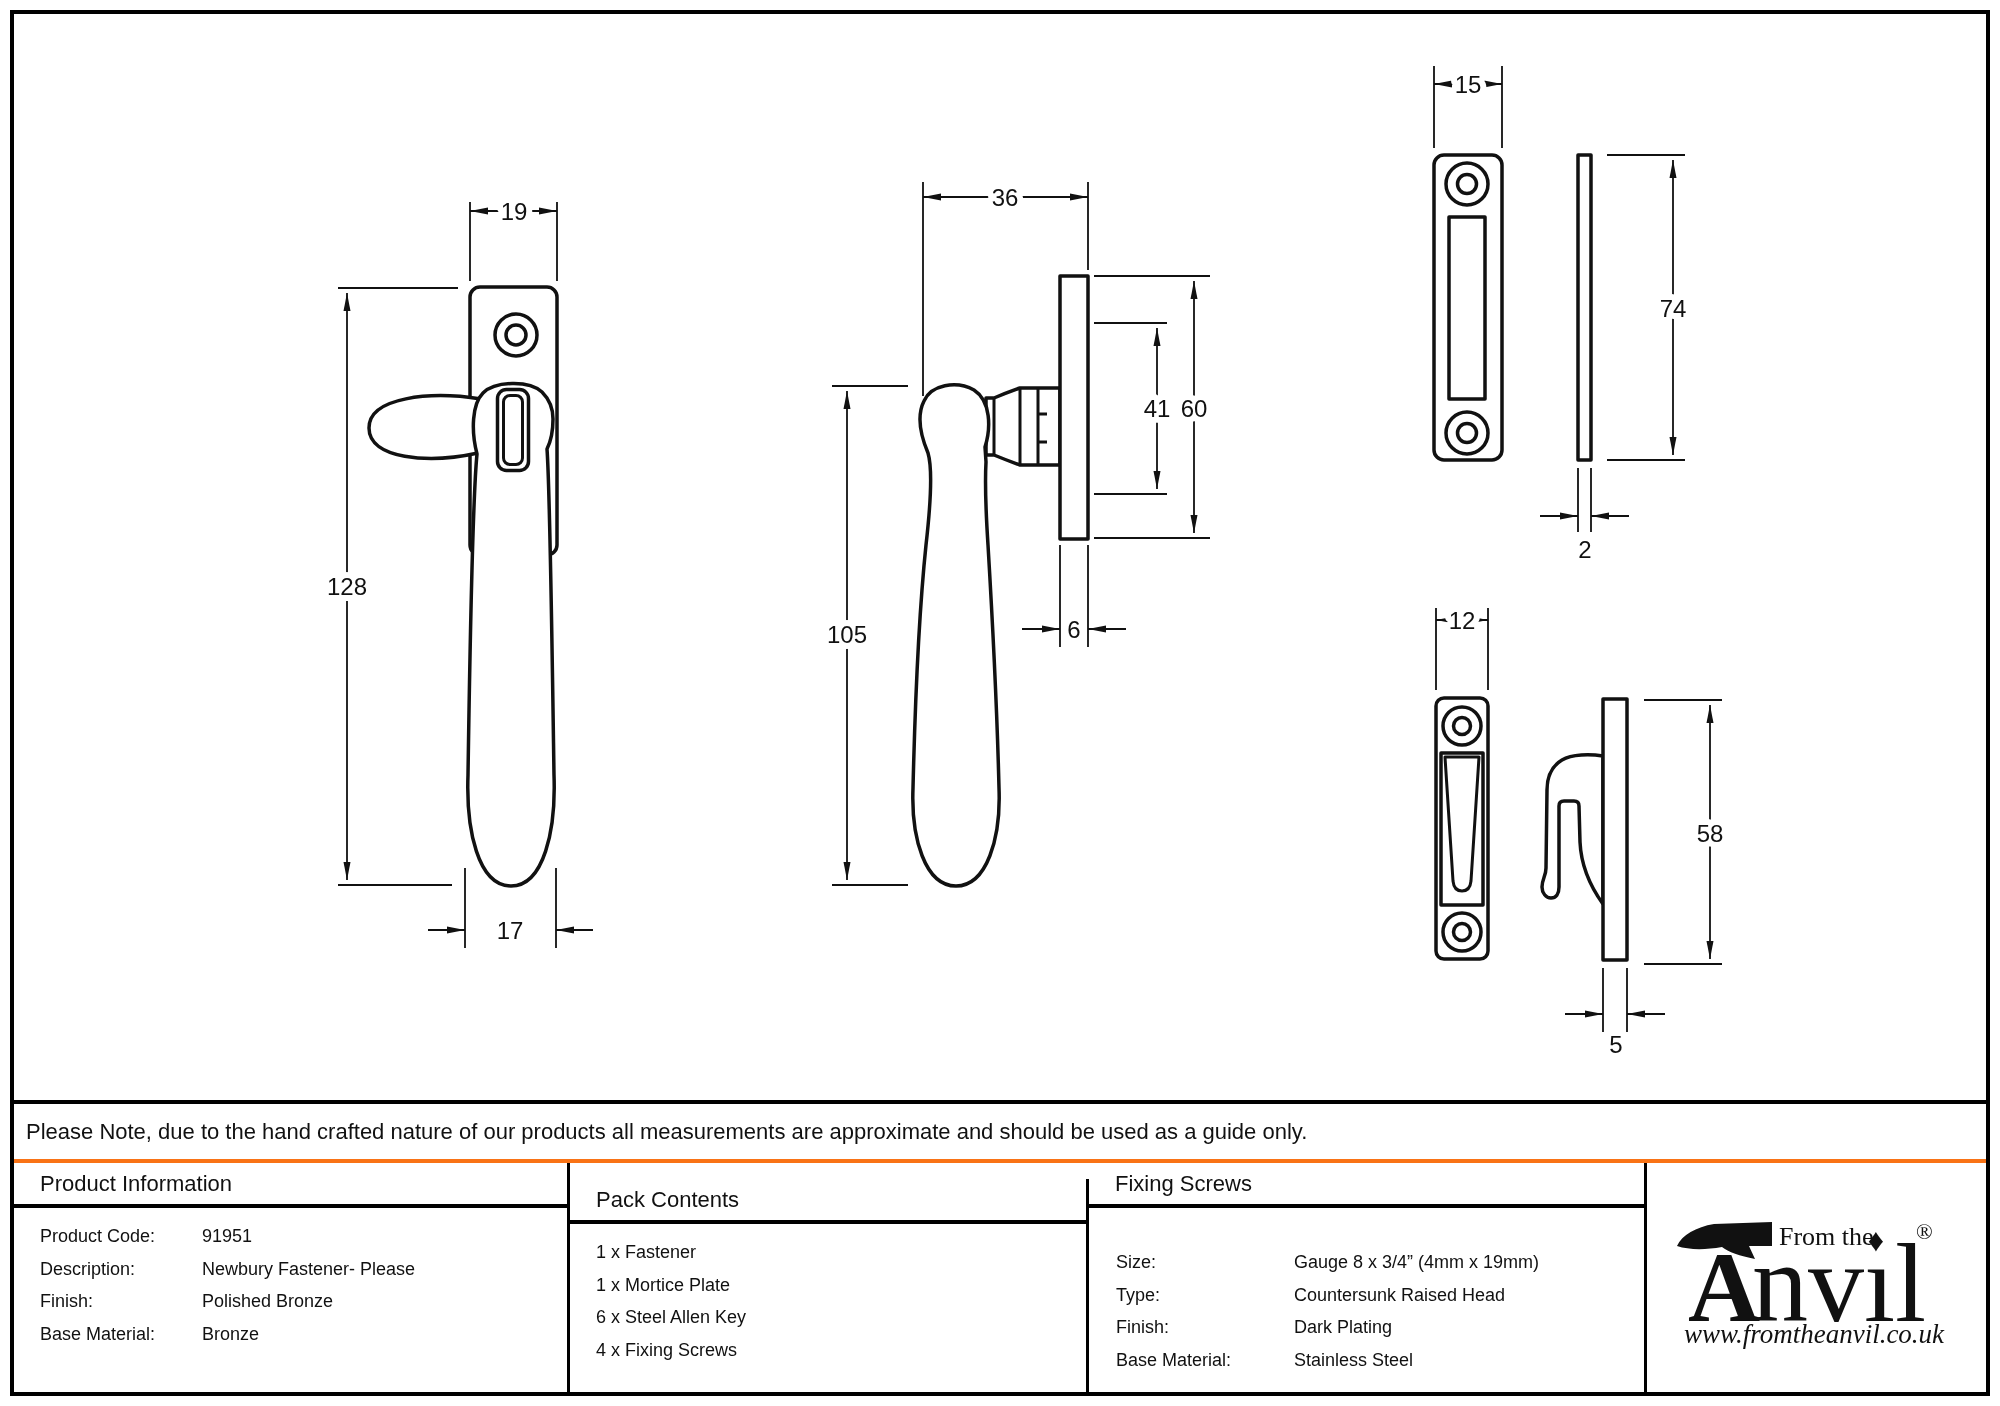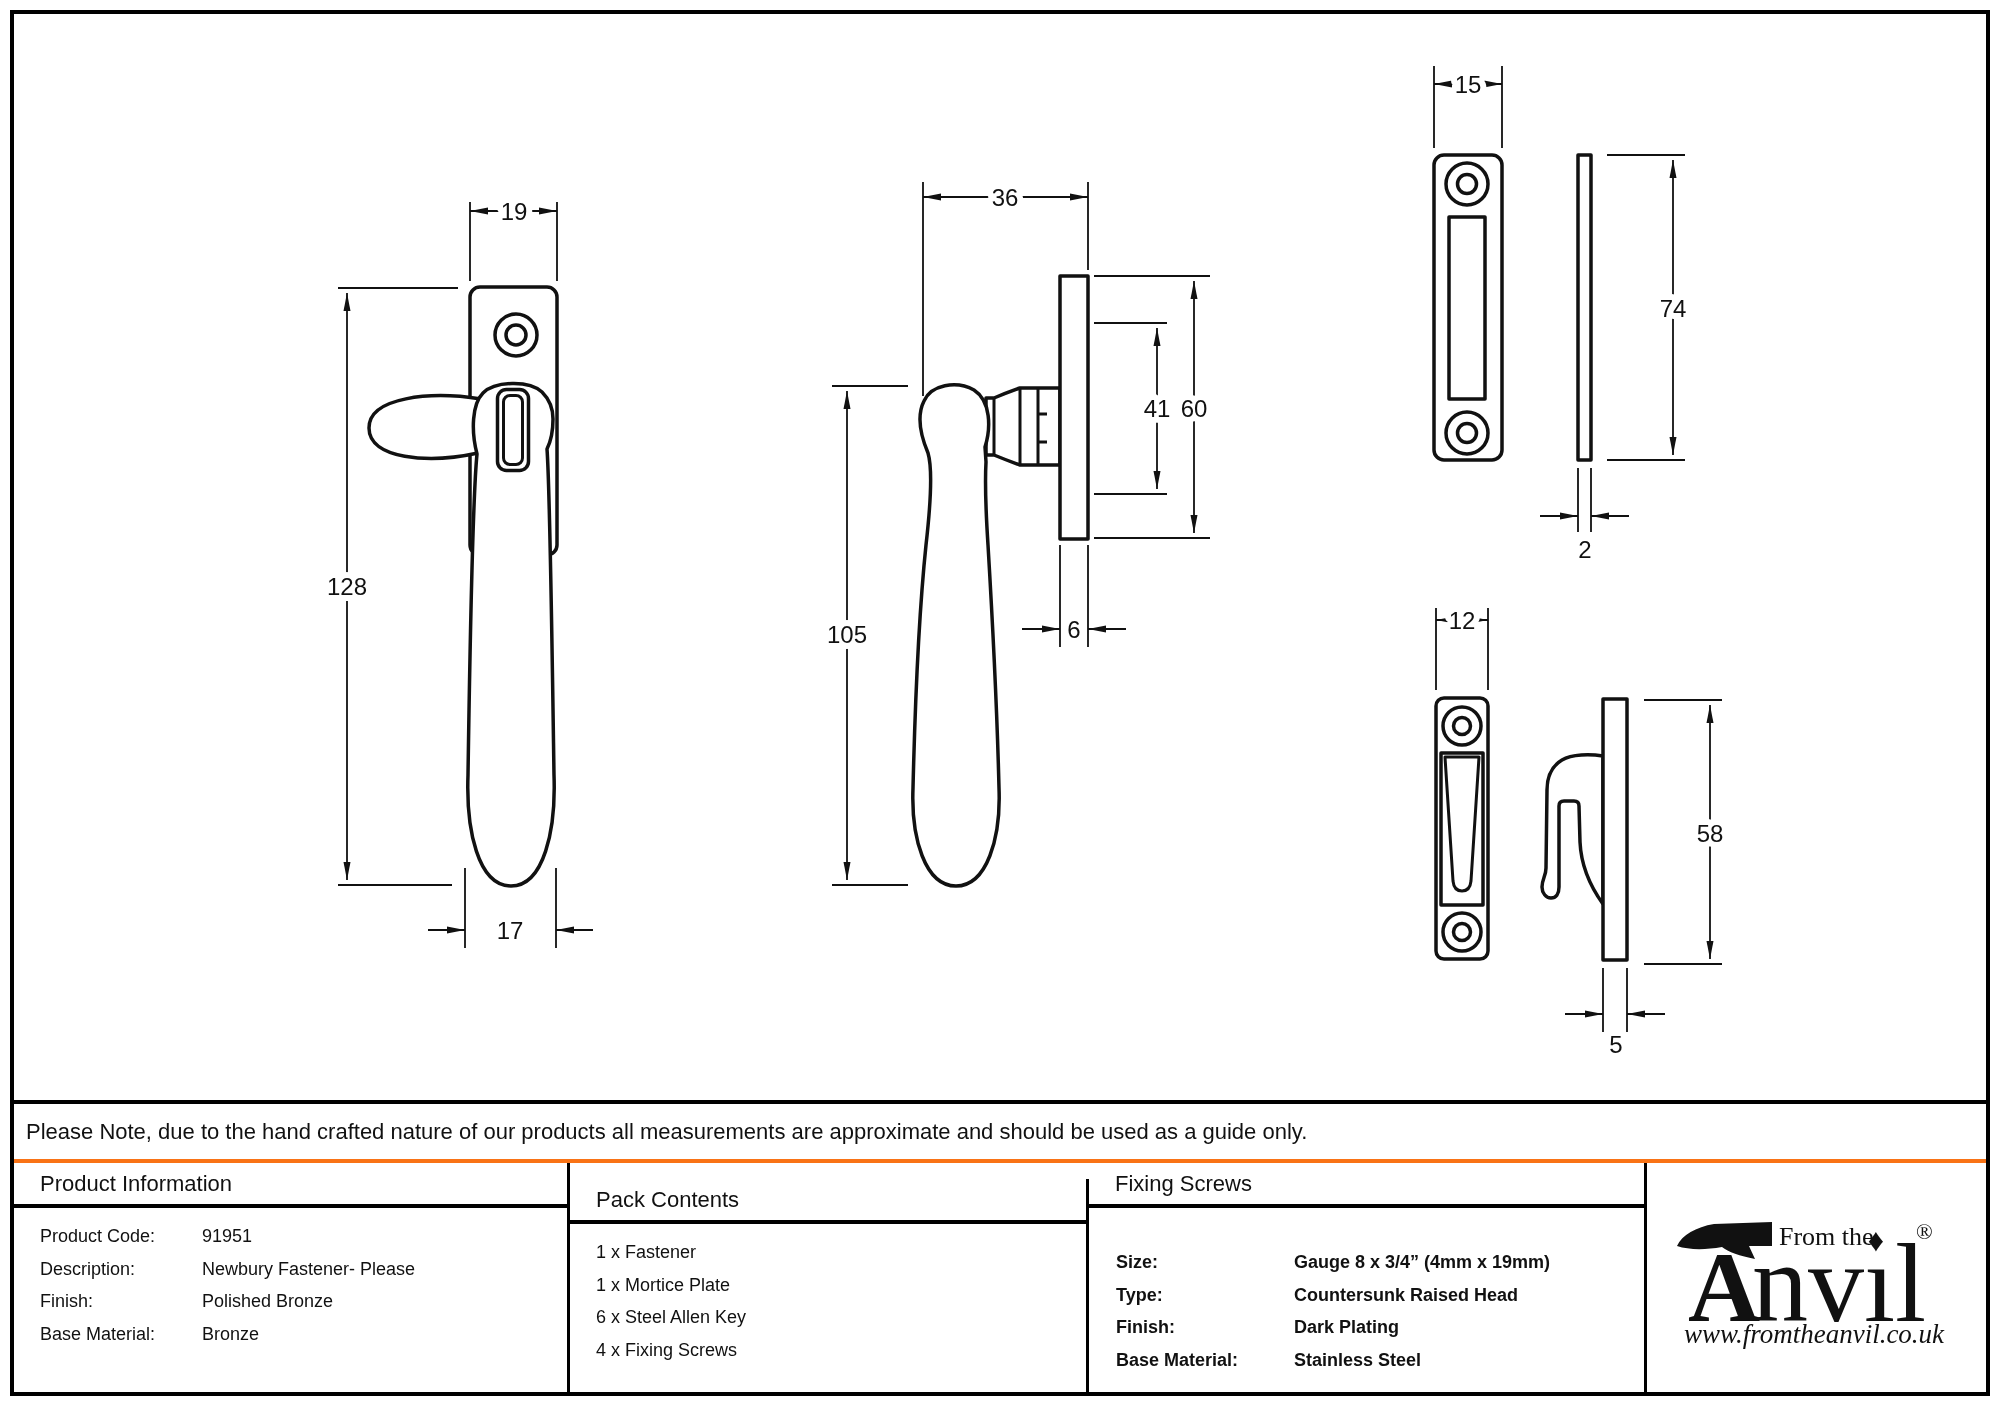--- a/index.html
+++ b/index.html
@@ -16,21 +16,21 @@
   .info-table{flex:1;display:flex;min-height:0;}
   .col{border-right:3px solid #000;display:flex;flex-direction:column;}
   .col1{width:553px;}
   .col2{width:516px;margin-top:16px;}
   .col3{width:555px;gap:26px;}
   .col4{flex:1;border-right:none;display:flex;align-items:center;justify-content:center;}
   .col-header{height:41px;border-bottom:4px solid #000;display:flex;align-items:center;
               padding-left:26px;font-size:22px;flex:0 0 auto;}
   .col-body{flex:1;padding-top:12px;font-size:18px;}
   .kv{display:grid;grid-template-columns:162px 1fr;padding-left:26px;line-height:32.5px;}
-  .col3 .kv{grid-template-columns:178px 1fr;padding-left:27px;font-weight:bold;}
+  .col3 .kv{grid-template-columns:178px 1fr;padding-left:27px;}
   .list-item{padding-left:26px;line-height:32.5px;}
 
   
   .outline{fill:#fff;stroke:#111;stroke-width:3.5;stroke-linejoin:round;}
   .thin-outline{fill:none;stroke:#111;stroke-width:3;stroke-linejoin:round;}
   .dl{stroke:#111;stroke-width:1.8;fill:none;}
   .dim{font-size:24px;fill:#111;text-anchor:middle;font-family:"Liberation Sans","DejaVu Sans",sans-serif;
        paint-order:stroke;stroke:#fff;stroke-width:12px;stroke-linejoin:round;}
 
   

